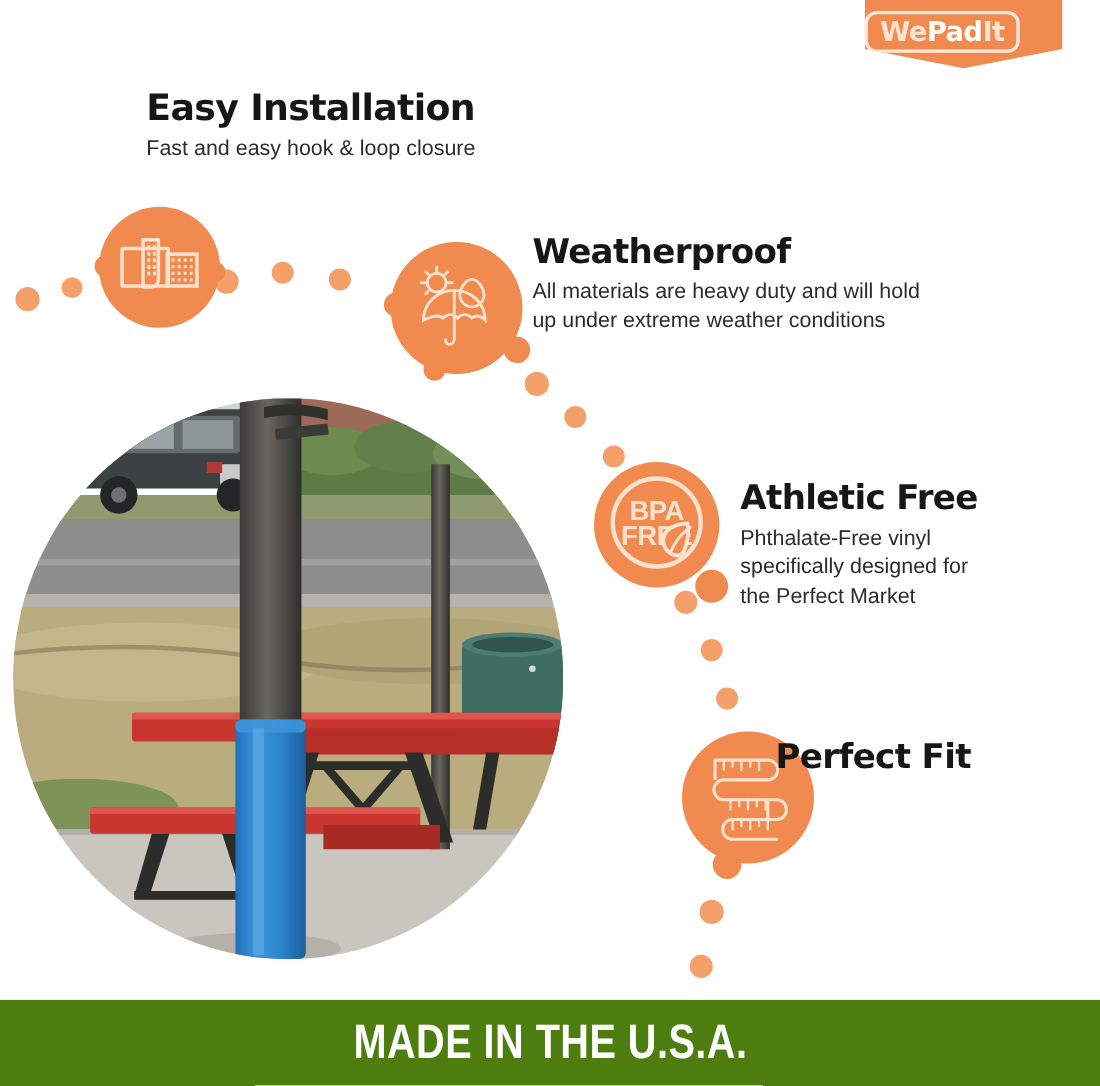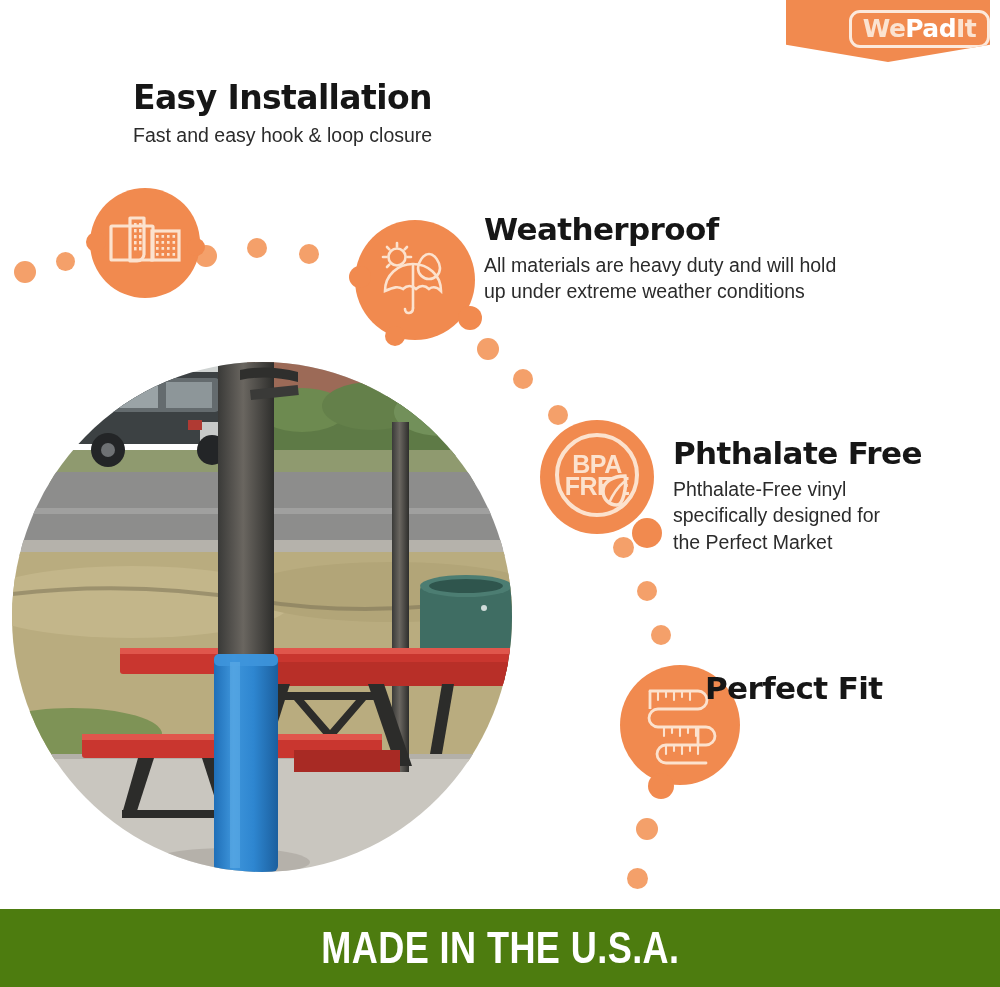--- a/index.html
+++ b/index.html
@@ -24,22 +24,21 @@
     position: absolute;
     top: 0;
     left: 786px;
     width: 180px;
     height: 62px;
     background: #F18A4F;
     -webkit-clip-path: polygon(0 0, 100% 0, 100% 72%, 50% 100%, 0 72%);
     clip-path: polygon(0 0, 100% 0, 100% 72%, 50% 100%, 0 72%);
     display: flex;
     align-items: flex-start;
-    justify-content: flex-end;
-    padding-left: 24px;
+    justify-content: flex-start;
   }
   .logo-box {
     margin-top: 10px;
     border: 3px solid #FCE9DC;
     border-radius: 11px;
     padding: 3px 11px 4px 11px;
     line-height: 1;
     white-space: nowrap;
   }
   .logo-text {
@@ -274,21 +273,21 @@
     <p>Fast and easy hook &amp; loop closure</p>
   </div>
 
   <div class="feature" id="feat-weather">
     <h2>Weatherproof</h2>
     <p>All materials are heavy duty and will hold
 up under extreme weather conditions</p>
   </div>
 
   <div class="feature" id="feat-phthalate">
-    <h2>Phthalate Free</h2>
+    <h2>Athletic Free</h2>
     <p>Phthalate-Free vinyl
 specifically designed for
 the Perfect Market</p>
   </div>
 
   <div class="feature" id="feat-perfect">
     <h2>Perfect Fit</h2>
   </div>
 
   <div id="photo">

